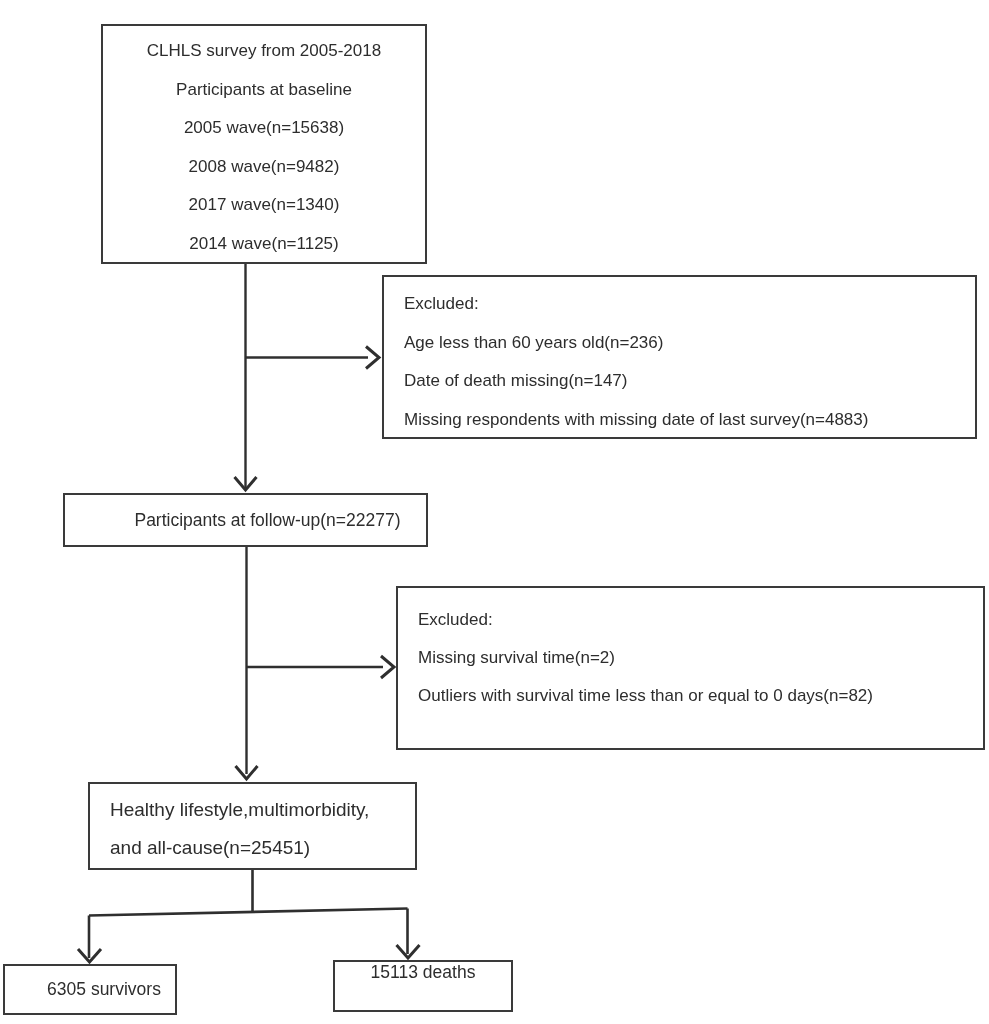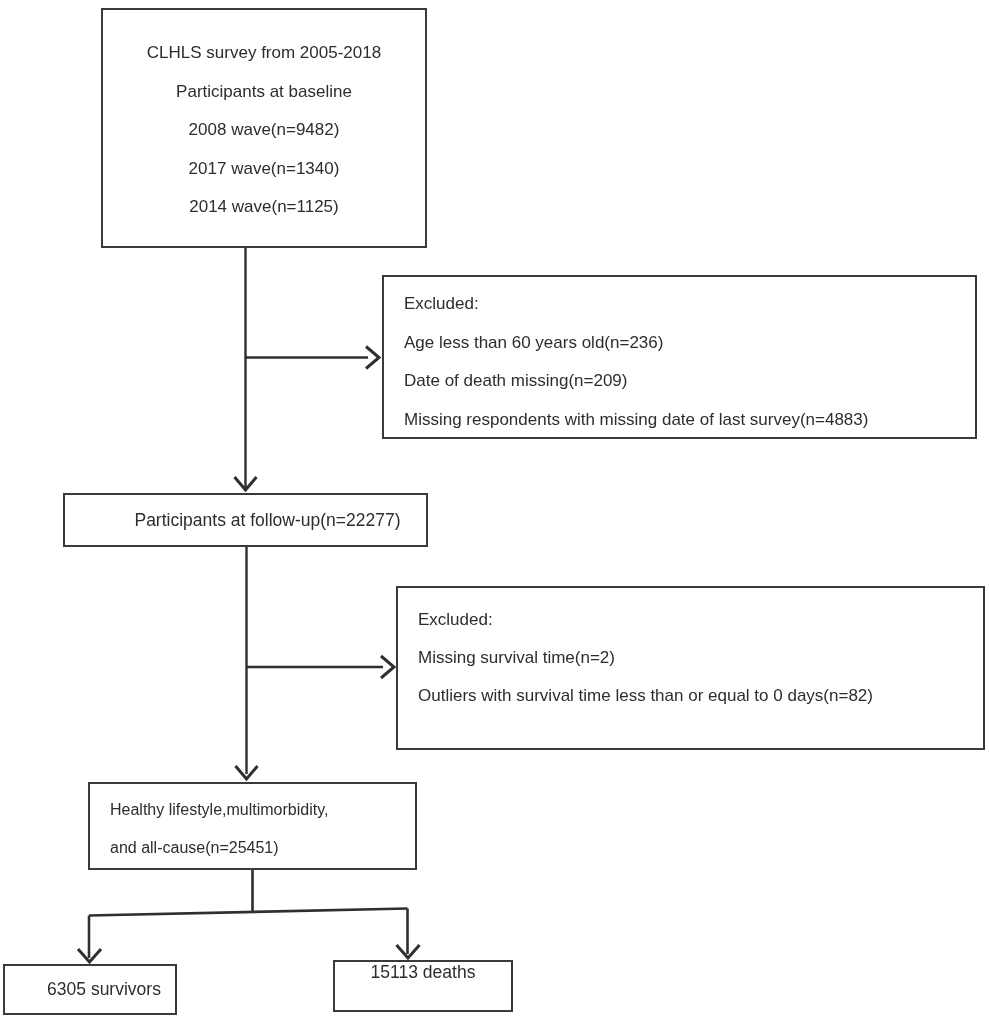--- a/index.html
+++ b/index.html
@@ -13,33 +13,33 @@
     overflow: hidden;
   }
   .box {
     position: absolute;
     border: 2px solid #3a3a3a;
     background: #ffffff;
     box-sizing: border-box;
   }
   .line { white-space: nowrap; }
 
-  #box-baseline { left: 101px; top: 8px; width: 326px; height: 240px; padding-top: 24px; font-size: 17px; }
+  #box-baseline { left: 101px; top: 24px; width: 326px; height: 240px; padding-top: 6px; font-size: 17px; }
   #box-baseline .line { line-height: 38.5px; text-align: center; }
 
   #box-excluded1 { left: 382px; top: 275px; width: 595px; height: 164px; padding: 8px 0 0 20px; font-size: 17px; }
   #box-excluded1 .line { line-height: 38.5px; }
 
   #box-followup { left: 63px; top: 493px; width: 365px; height: 54px; font-size: 17.5px;
                   display: flex; align-items: center; justify-content: center; padding-left: 44px; }
 
   #box-excluded2 { left: 396px; top: 586px; width: 589px; height: 164px; padding: 13px 0 0 20px; font-size: 17px; }
   #box-excluded2 .line { line-height: 38px; }
 
-  #box-analysis { left: 88px; top: 782px; width: 329px; height: 88px; padding: 7px 0 0 20px; font-size: 16px; }
+  #box-analysis { left: 88px; top: 782px; width: 329px; height: 88px; padding: 7px 0 0 20px; font-size: 19px; }
   #box-analysis .line { line-height: 38px; }
 
   #box-survivors { left: 3px; top: 964px; width: 174px; height: 51px; font-size: 17.5px;
                    display: flex; align-items: center; justify-content: center; padding-left: 28px; }
 
   #box-deaths { left: 333px; top: 960px; width: 180px; height: 52px; font-size: 17.5px;
                 display: flex; align-items: flex-start; justify-content: center; }
 
   svg.connectors { position: absolute; left: 0; top: 0; pointer-events: none; }
 </style>
@@ -70,29 +70,30 @@
       <path d="M 78 949 L 89.5 962 L 101 949" stroke-width="3"></path>
 
       <line x1="407.5" y1="908.5" x2="407.5" y2="954" stroke-width="2.6"></line>
       <path d="M 396.5 945 L 408 958 L 419.5 945" stroke-width="3"></path>
     </g>
   </svg>
 
   <div class="box" id="box-baseline">
     <div class="line">CLHLS survey from 2005-2018</div>
     <div class="line">Participants at baseline</div>
+    <div class="line">2005 wave(n=15638)</div>
     <div class="line">2008 wave(n=9482)</div>
     <div class="line">2017 wave(n=1340)</div>
     <div class="line">2014 wave(n=1125)</div>
   </div>
 
   <div class="box" id="box-excluded1">
     <div class="line">Excluded:</div>
     <div class="line">Age less than 60 years old(n=236)</div>
-    <div class="line">Date of death missing(n=209)</div>
+    <div class="line">Date of death missing(n=147)</div>
     <div class="line">Missing respondents with missing date of last survey(n=4883)</div>
   </div>
 
   <div class="box" id="box-followup">
     <div class="line">Participants at follow-up(n=22277)</div>
   </div>
 
   <div class="box" id="box-excluded2">
     <div class="line">Excluded:</div>
     <div class="line">Missing survival time(n=2)</div>

